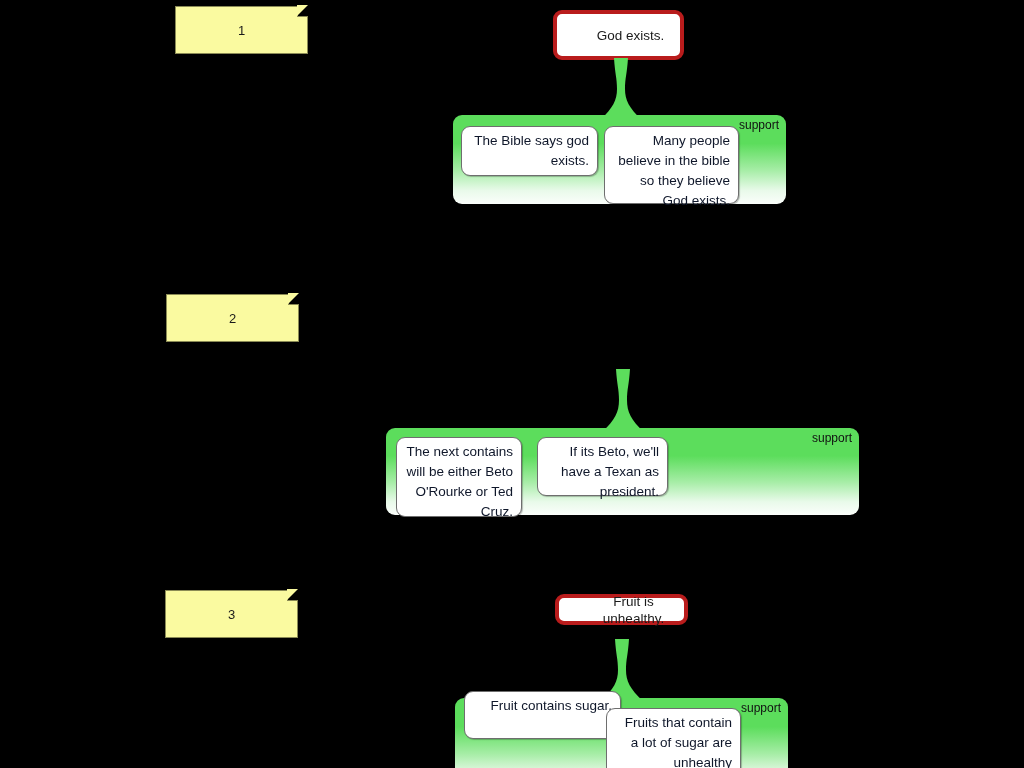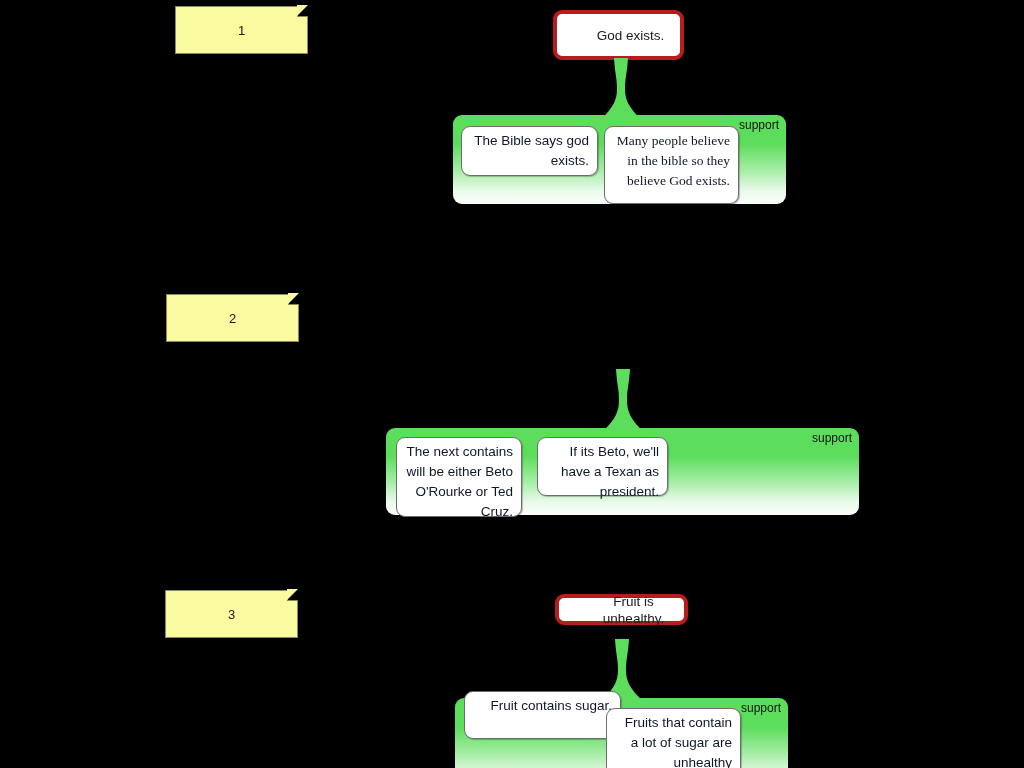--- a/index.html
+++ b/index.html
@@ -149,21 +149,21 @@
         <path d="M14 0 H28 C27 16 25 20 25 31 C25 42 29 50 42 62 H0 C13 50 17 42 17 31 C17 20 15 16 14 0 Z" fill="#5cdd5c"></path>
       </svg>
     </div>
 
     <div class="support" style="left:453px; top:115px; width:333px; height:89px;">
       <span class="support-label">support</span>
     </div>
 
     <div class="premise" style="left:461px; top:126px; width:137px; height:50px;">The Bible says god exists.</div>
 
-    <div class="premise" style="left:604px; top:126px; width:135px; height:78px;font-family:Liberation Serif, serif;">Many people believe in the bible so they believe God exists.</div>
+    <div class="premise" style="left:604px; top:126px; width:135px; height:78px;">Many people believe in the bible so they believe God exists.</div>
   </div>
 
   <div class="note" style="left:166px; top:294px; width:133px; height:48px;">
     <span class="fold"></span>
     <span class="note-label">2</span>
   </div>
 
   <div class="argmap" style="left:0px; top:0px; width:1024px; height:768px;">
 
 

